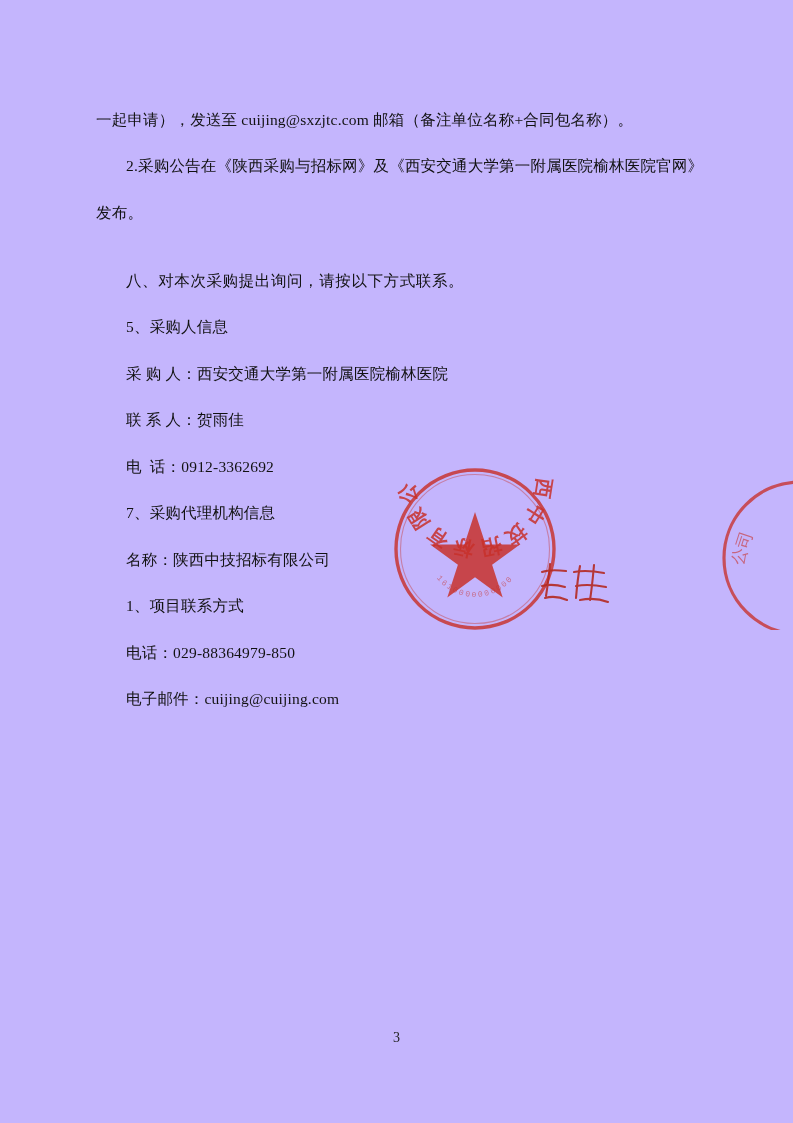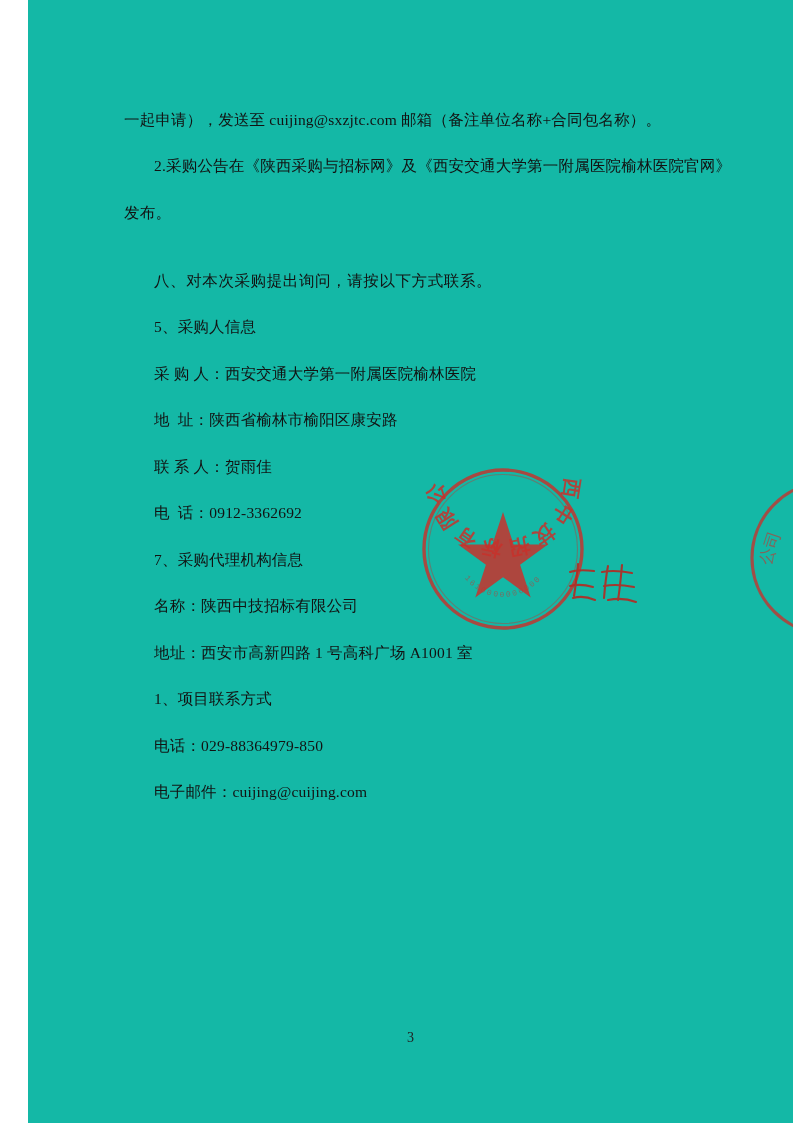--- a/index.html
+++ b/index.html
@@ -12,22 +12,21 @@
     background: #ffffff;
     font-family: "Liberation Serif", serif;
     color: #111;
     position: relative;
     overflow: hidden;
   }
   
   .page {
     position: absolute;
     inset: 0;
-    background: #14b8a6;
-    margin-left: 28px;
+    background: #c4b5fd;
   }
   .content {
     position: absolute;
     left: 96px;
     top: 88px;
     width: 610px;
   }
   .line {
     font-size: 15.5px;
     line-height: 31px;
@@ -91,26 +90,24 @@
 <div class="page">
 
   <div class="content">
     <p class="line">一起申请），发送至 cuijing@sxzjtc.com 邮箱（备注单位名称+合同包名称）。</p>
     <p class="line indent1">2.采购公告在《陕西采购与招标网》及《西安交通大学第一附属医院榆林医院官网》</p>
     <p class="line">发布。</p>
     <div class="gap-sm"></div>
     <p class="line bold indent-label">八、对本次采购提出询问，请按以下方式联系。</p>
     <p class="line indent-label">5、采购人信息</p>
     <p class="line indent-label">采 购 人：西安交通大学第一附属医院榆林医院</p>
-    <p class="line indent-label">地  址：陕西省榆林市榆阳区康安路</p>
     <p class="line indent-label">联 系 人：贺雨佳</p>
     <p class="line indent-label">电  话：0912-3362692</p>
     <p class="line indent-label">7、采购代理机构信息</p>
     <p class="line indent-label">名称：陕西中技招标有限公司</p>
-    <p class="line indent-label">地址：西安市高新四路 1 号高科广场 A1001 室</p>
     <p class="line indent-label">1、项目联系方式</p>
     <p class="line indent-label">电话：029-88364979-850</p>
     <p class="line indent-label">电子邮件：cuijing@cuijing.com</p>
   </div>
 
   <div class="seal">
     <svg width="166" height="166" viewBox="0 0 166 166" xmlns="http://www.w3.org/2000/svg">
       <g fill="none" stroke="#c8312b" stroke-width="3.4" opacity="0.82">
         <circle cx="83" cy="83" r="79"></circle>
         <circle cx="83" cy="83" r="74.5" stroke-width="1.1" opacity="0.5"></circle>

